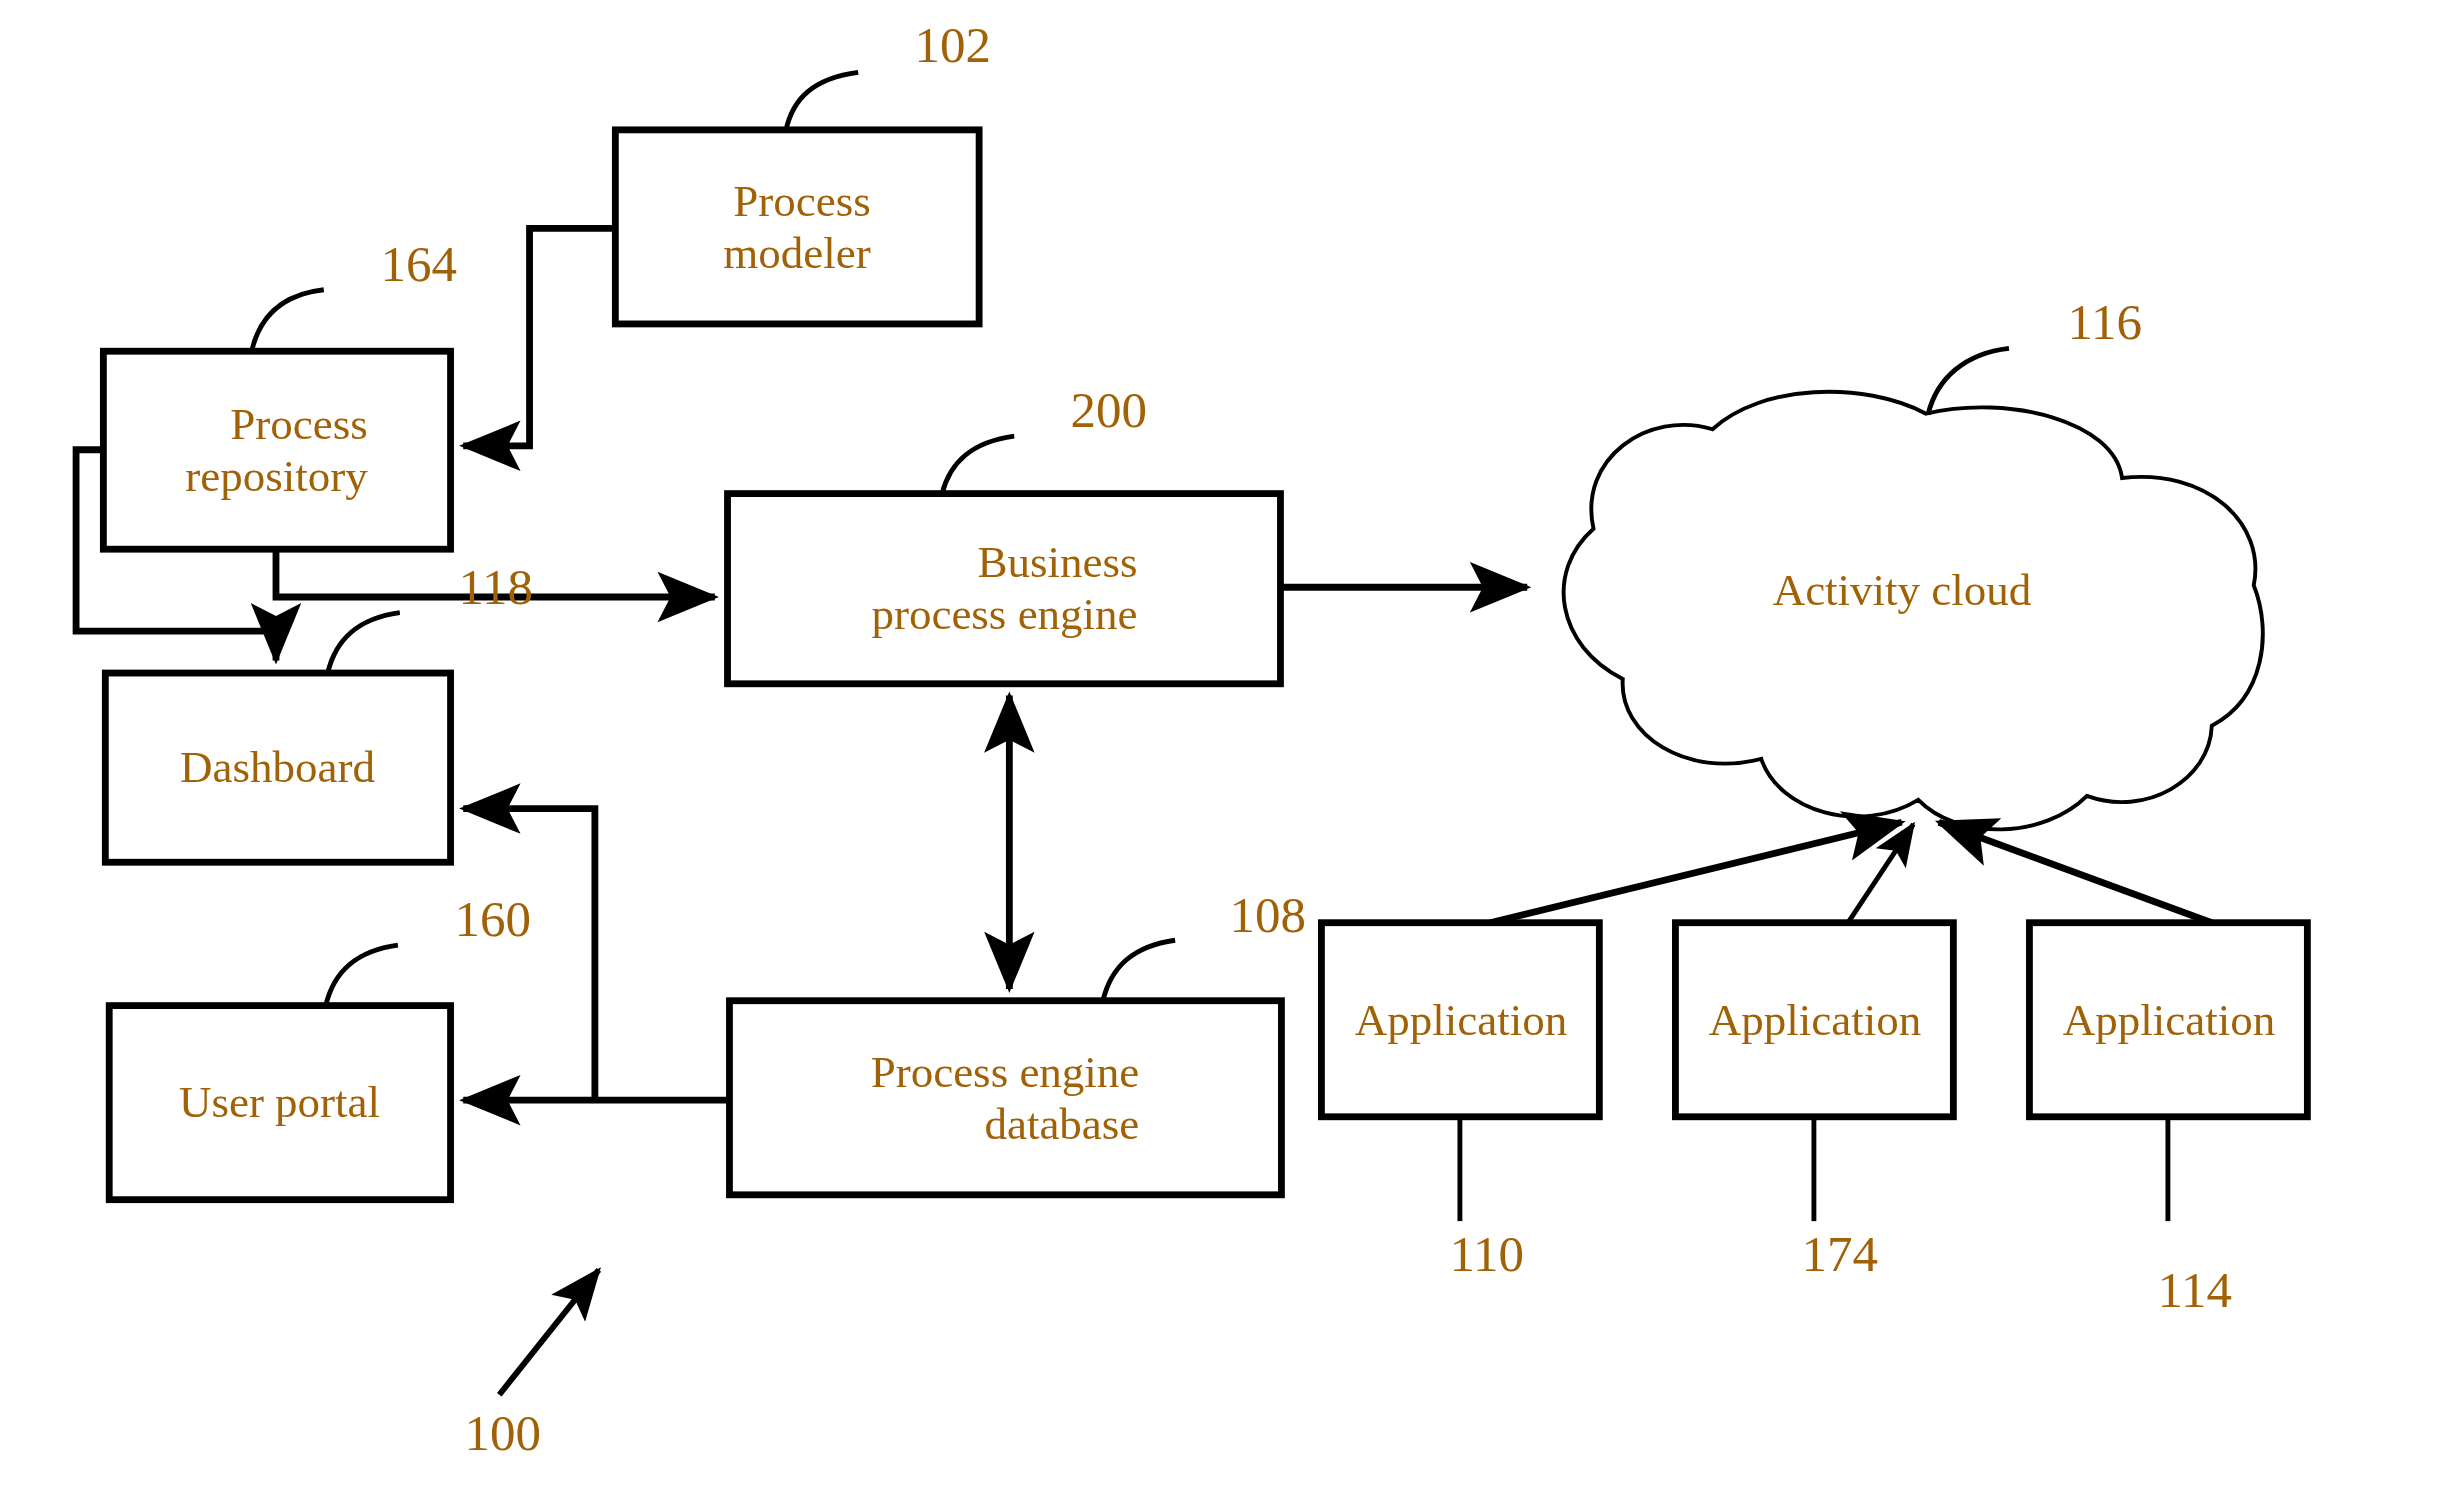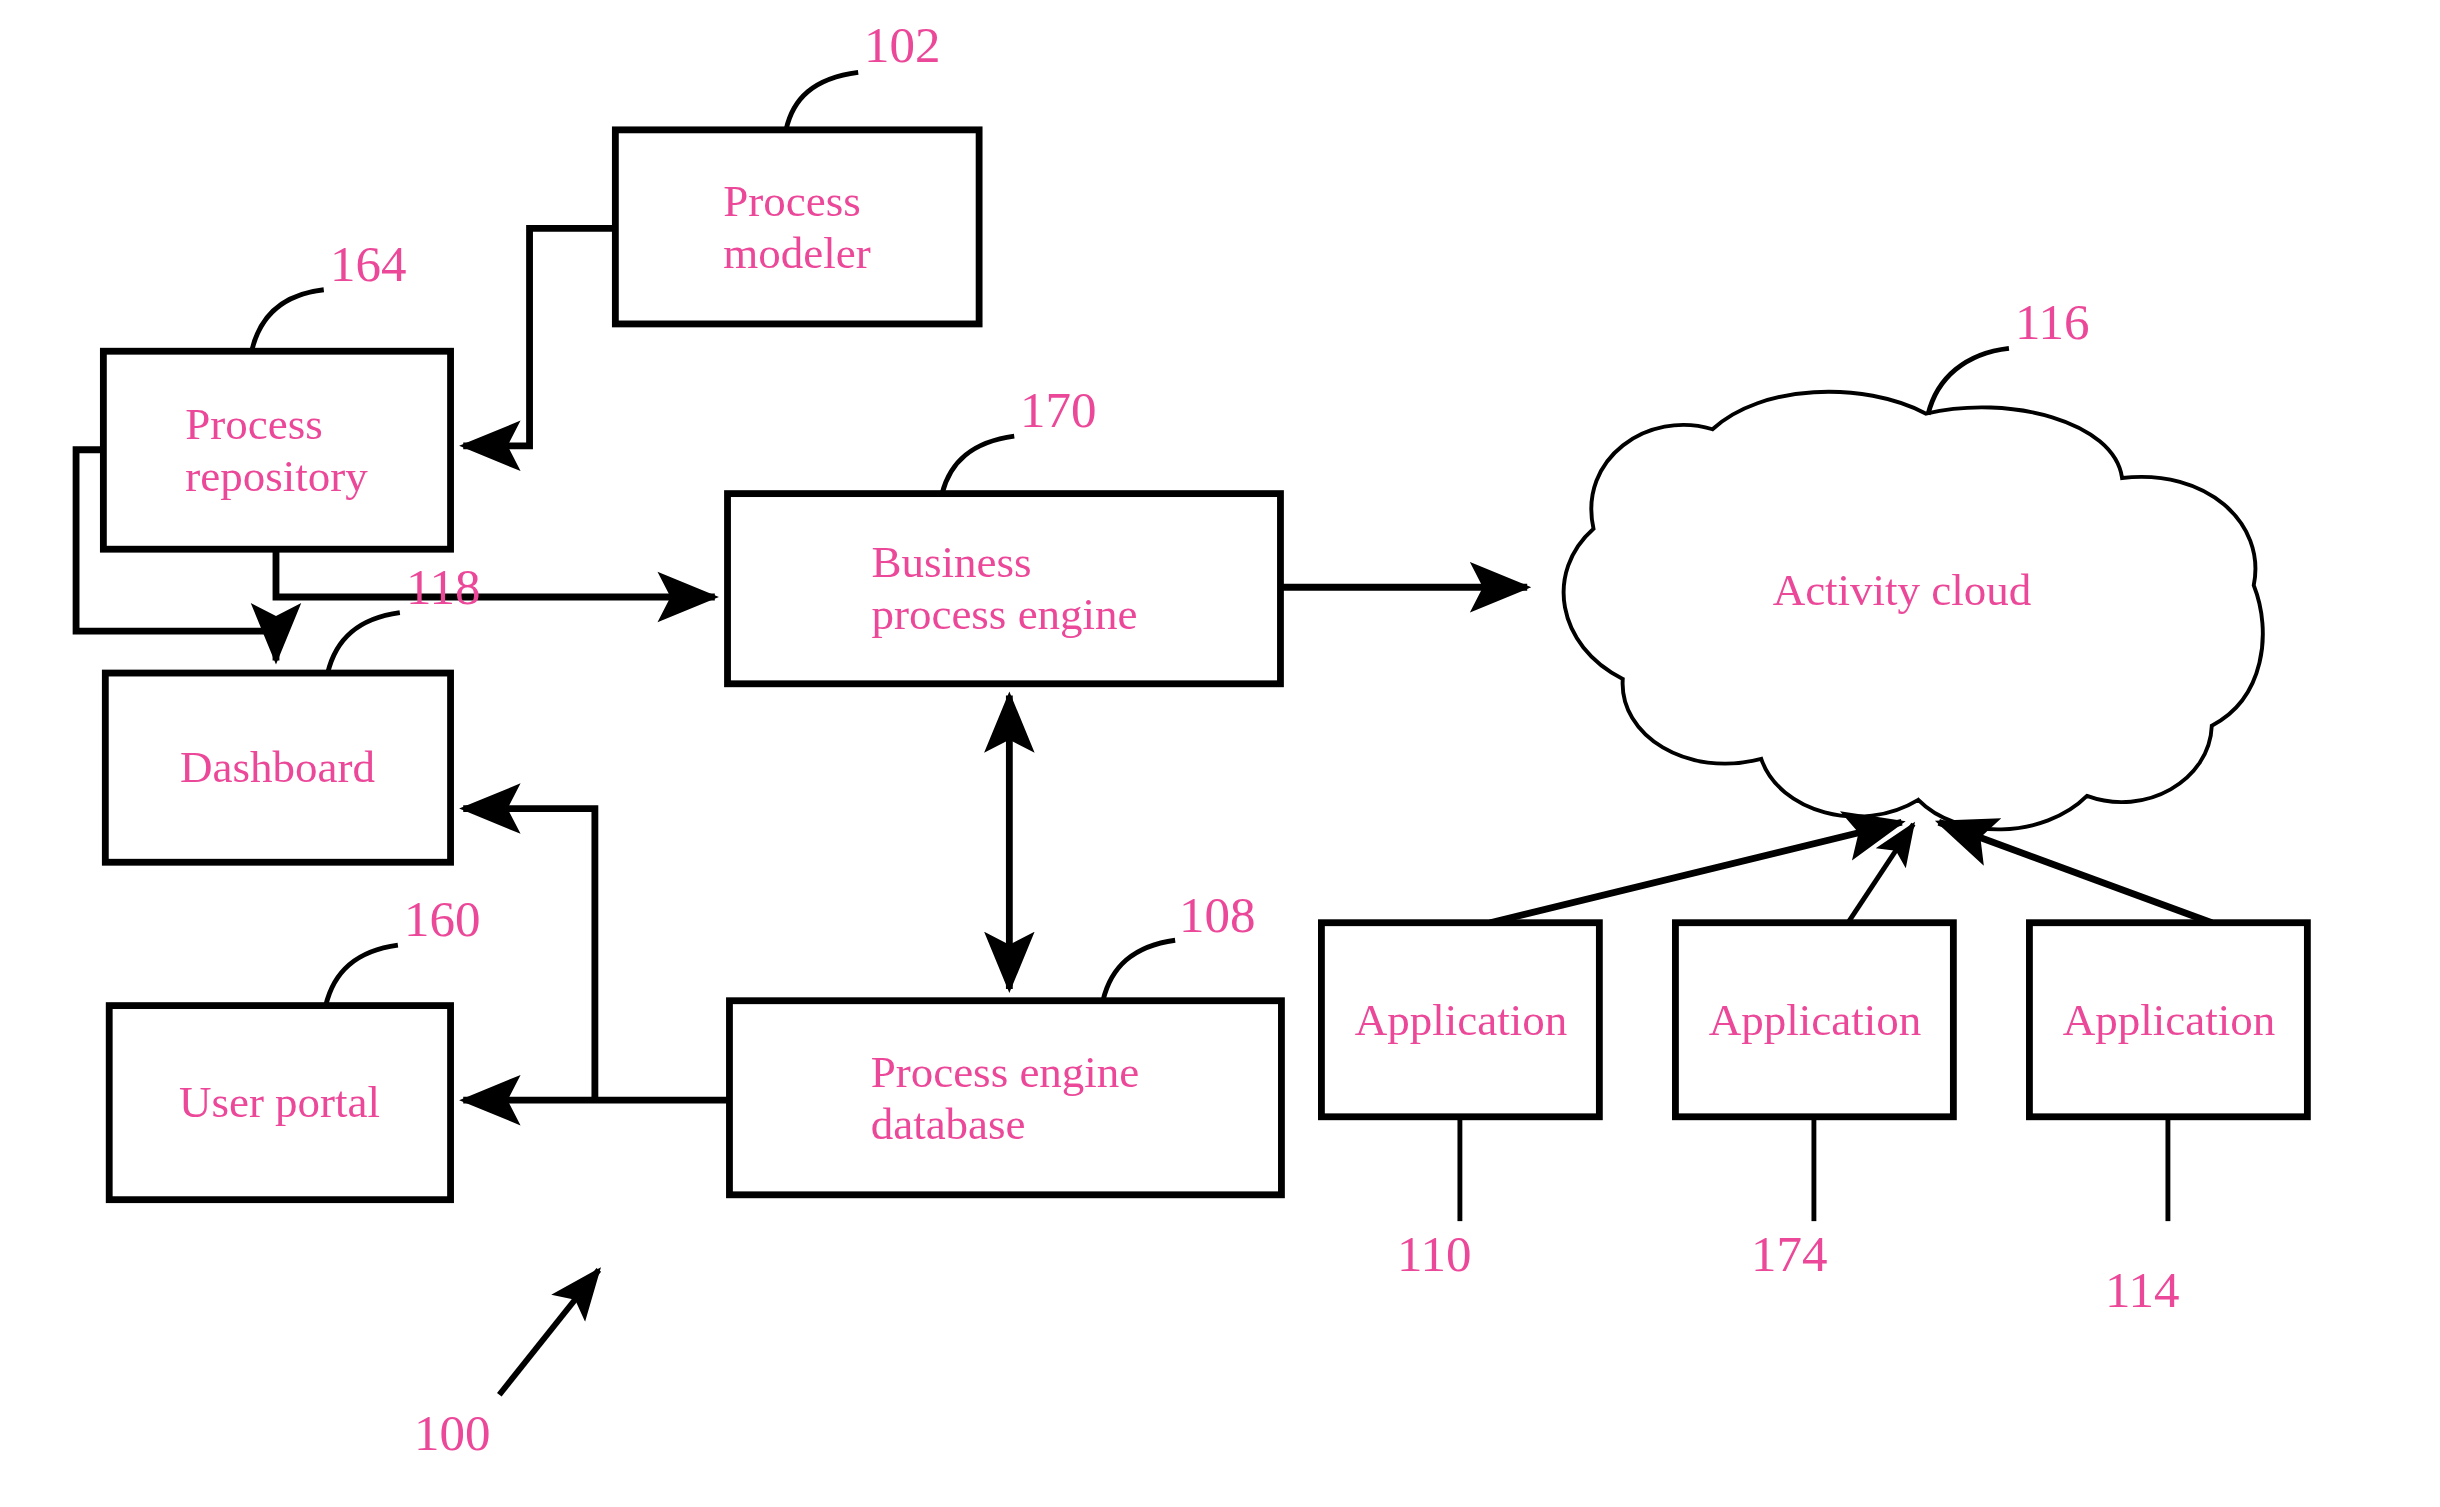--- a/index.html
+++ b/index.html
@@ -22,22 +22,22 @@
     position: absolute;
     left: 0;
     top: 0;
     width: 2440px;
     height: 1508px;
   }
   .box-label,
   .ref-label,
   .cloud-label {
     position: absolute;
-    color: #ec4899;
-    text-align: left;
+    color: #a16207;
+    text-align: right;
     line-height: 1.16;
     white-space: pre-line;
     pointer-events: none;
   }
   .box-label {
     font-size: 45px;
     display: flex;
     align-items: center;
     justify-content: center;
   }
@@ -139,21 +139,21 @@
   <div class="box-label" style="left:1669px; top:923px; width:292px; height:194px;">Application</div>
 
   <div class="box-label" style="left:2023px; top:923px; width:292px; height:194px;">Application</div>
 
   <div class="box-label" style="left:1658px; top:556px; width:488px; height:68px;">Activity cloud</div>
 
   <div class="ref-label" style="left:864px; top:15.6px; width:127px;">102</div>
 
   <div class="ref-label" style="left:330px; top:235px; width:127px;">164</div>
 
-  <div class="ref-label" style="left:1020px; top:381px; width:127px;">170</div>
+  <div class="ref-label" style="left:1020px; top:381px; width:127px;">200</div>
 
   <div class="ref-label" style="left:1179px; top:886px; width:127px;">108</div>
 
   <div class="ref-label" style="left:2015px; top:293px; width:127px;">116</div>
 
   <div class="ref-label" style="left:406px; top:558px; width:127px;">118</div>
 
   <div class="ref-label" style="left:404px; top:890px; width:127px;">160</div>
 
   <div class="ref-label" style="left:1397px; top:1225px; width:127px;">110</div>

